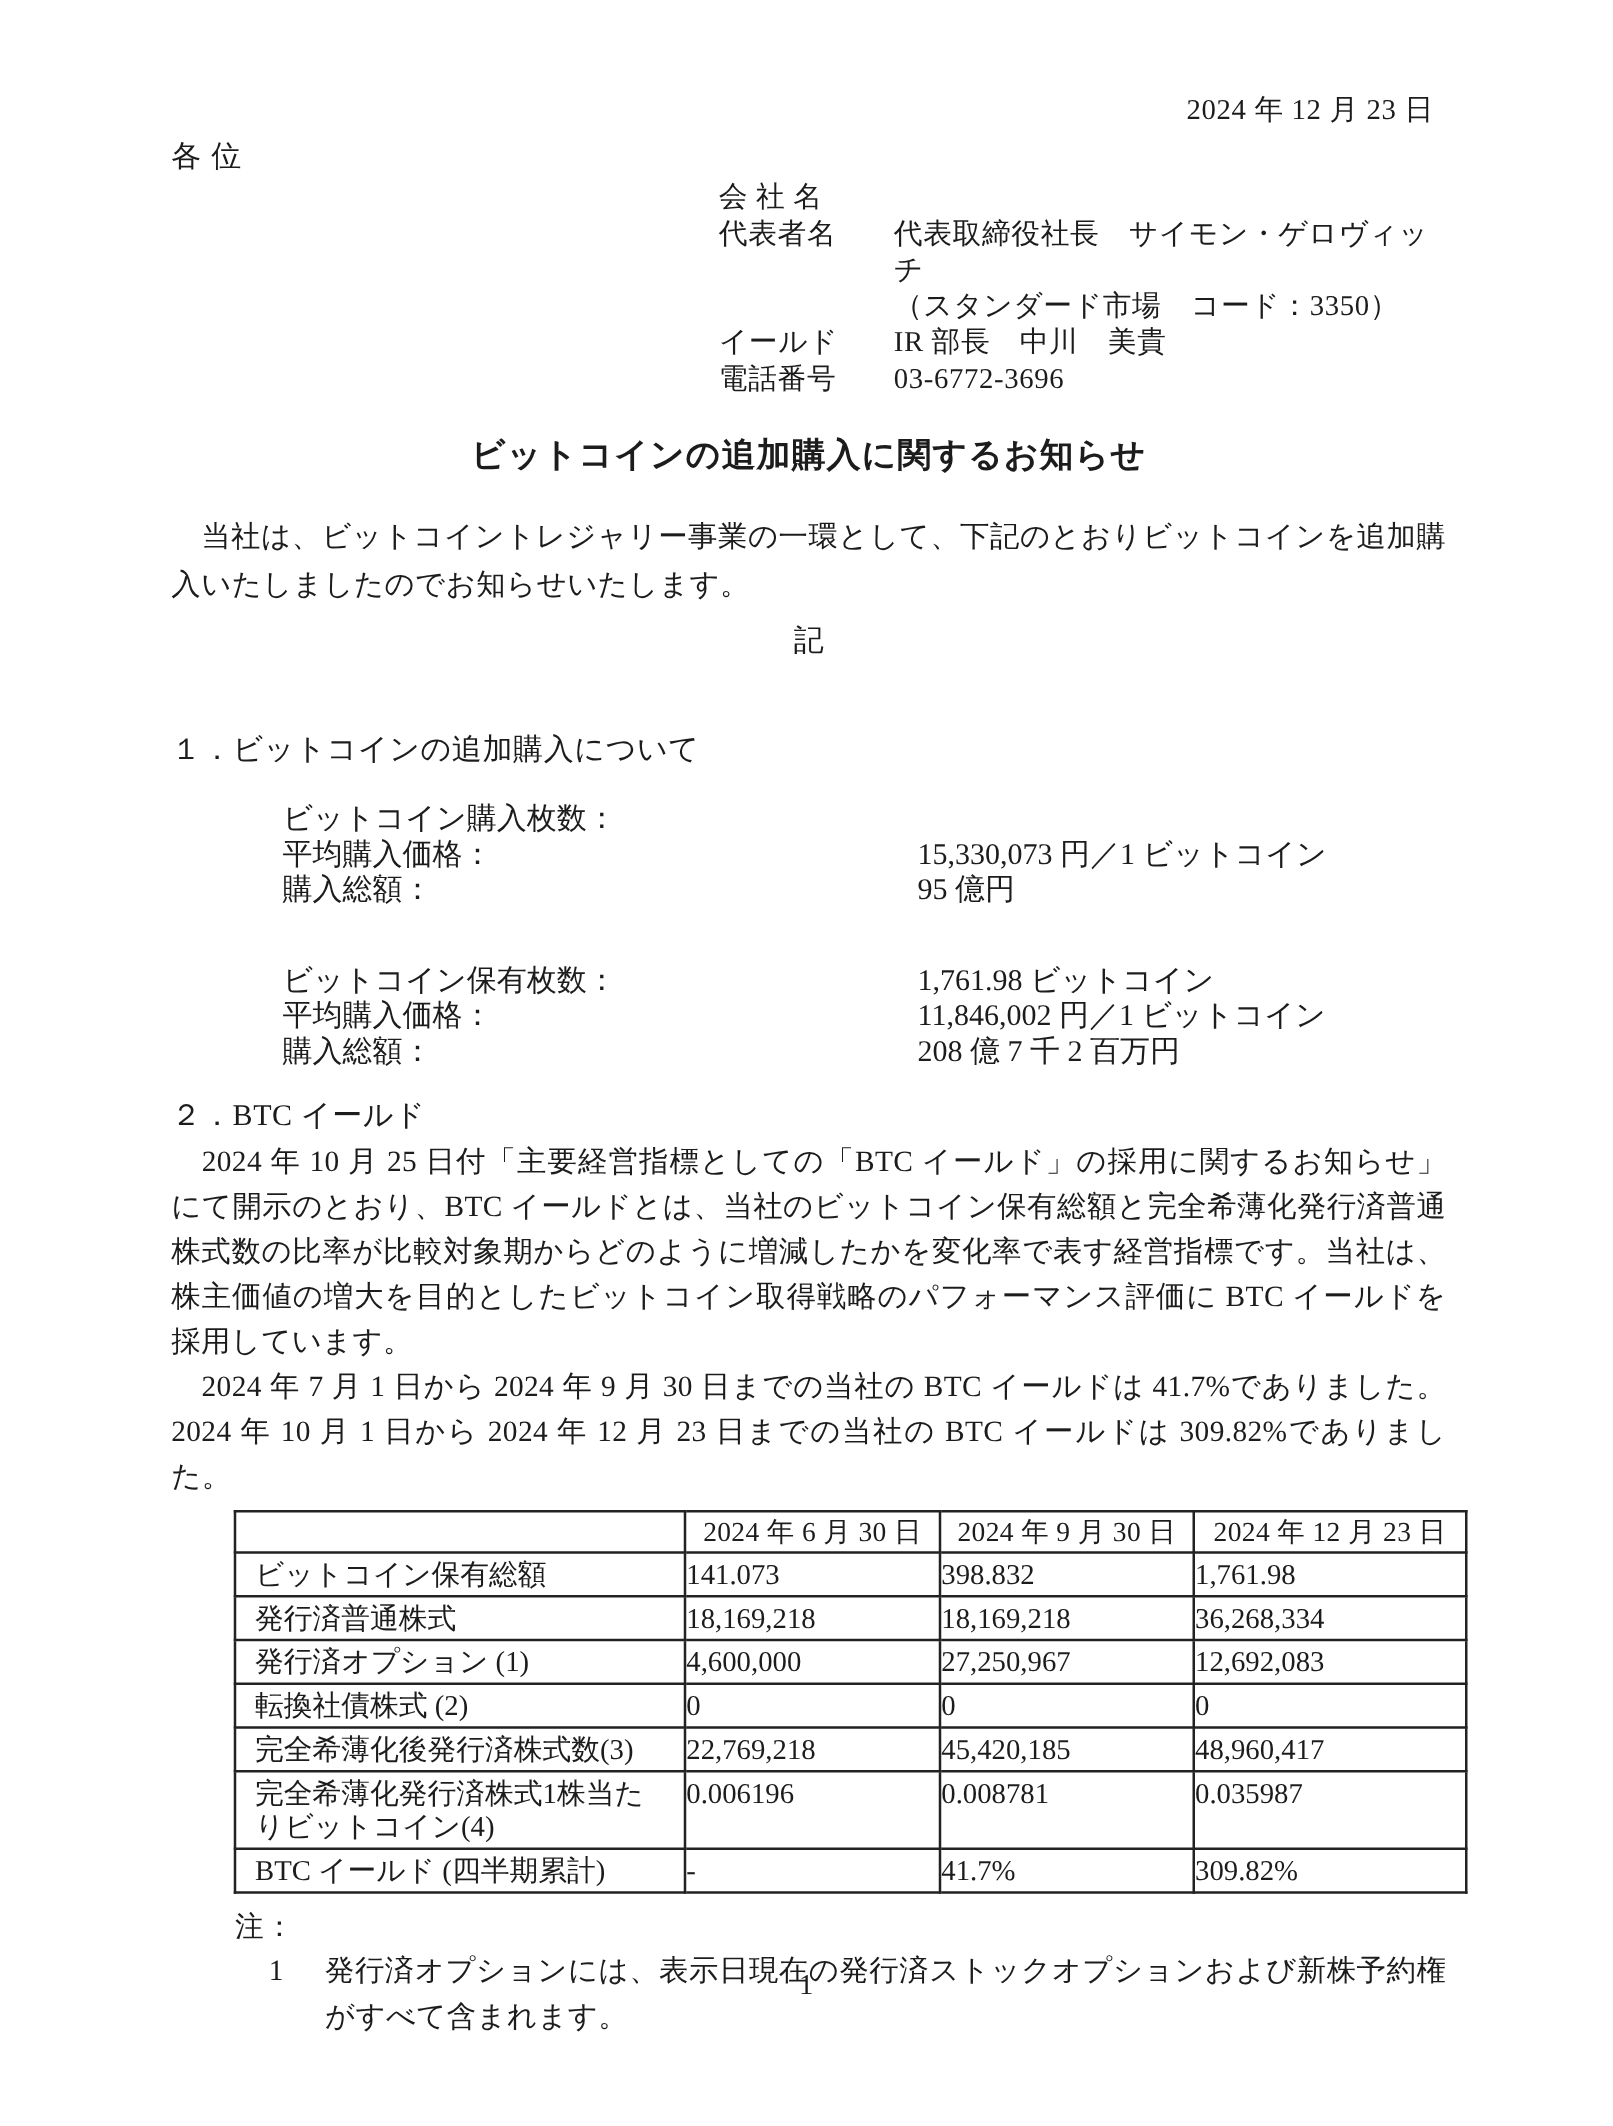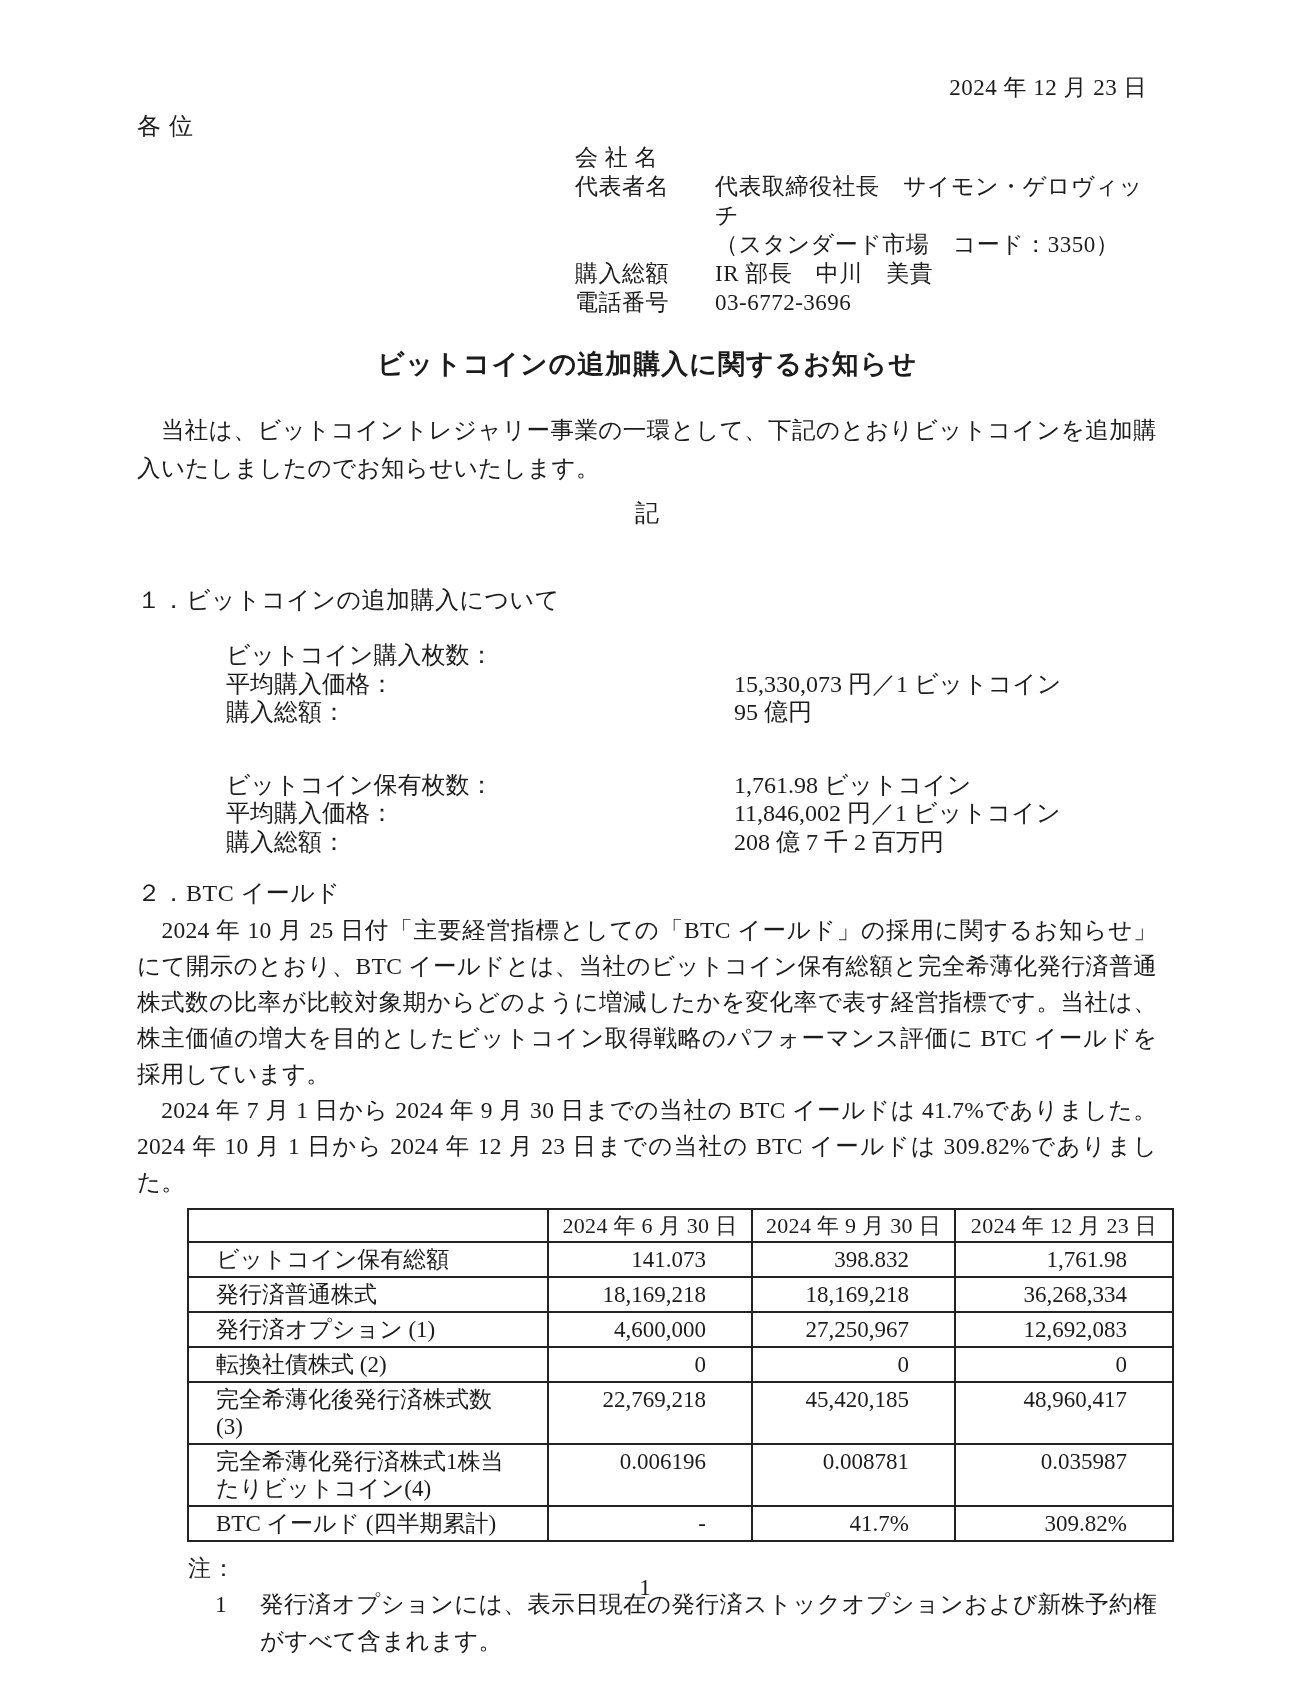--- a/index.html
+++ b/index.html
@@ -106,25 +106,24 @@
   .data-table th{
     height:33px;
     text-align:center;
     font-size:22px;
     padding:2px 1px;
     letter-spacing:0.3px;
   }
   .data-table td{height:34px;padding:3px 0;}
   .data-table td.row-label{
     text-align:left;
-    padding-left:27px;
+    padding-left:15px;
     padding-right:30px;
   }
   .data-table td.num{
-    text-align:right;
     padding-right:45px;
   }
   .notes{margin-top:10px;margin-left:51px;}
   .notes-heading{
     font-size:23px;
     line-height:34px;
     letter-spacing:1px;
   }
   .note-item{
     display:flex;
@@ -158,21 +157,21 @@
     </div>
     <div class="lh-row">
       <span class="lh-label">代表者名</span>
       <span class="lh-value">代表取締役社長　サイモン・ゲロヴィッチ</span>
     </div>
     <div class="lh-row">
       <span class="lh-label"></span>
       <span class="lh-value">（スタンダード市場　コード：3350）</span>
     </div>
     <div class="lh-row">
-      <span class="lh-label">購入総額</span>
+      <span class="lh-label">イールド</span>
       <span class="lh-value">IR 部長　中川　美貴</span>
     </div>
     <div class="lh-row">
       <span class="lh-label">電話番号</span>
       <span class="lh-value">03-6772-3696</span>
     </div>
   </div>
 
   <div class="doc-title">ビットコインの追加購入に関するお知らせ</div>
 

